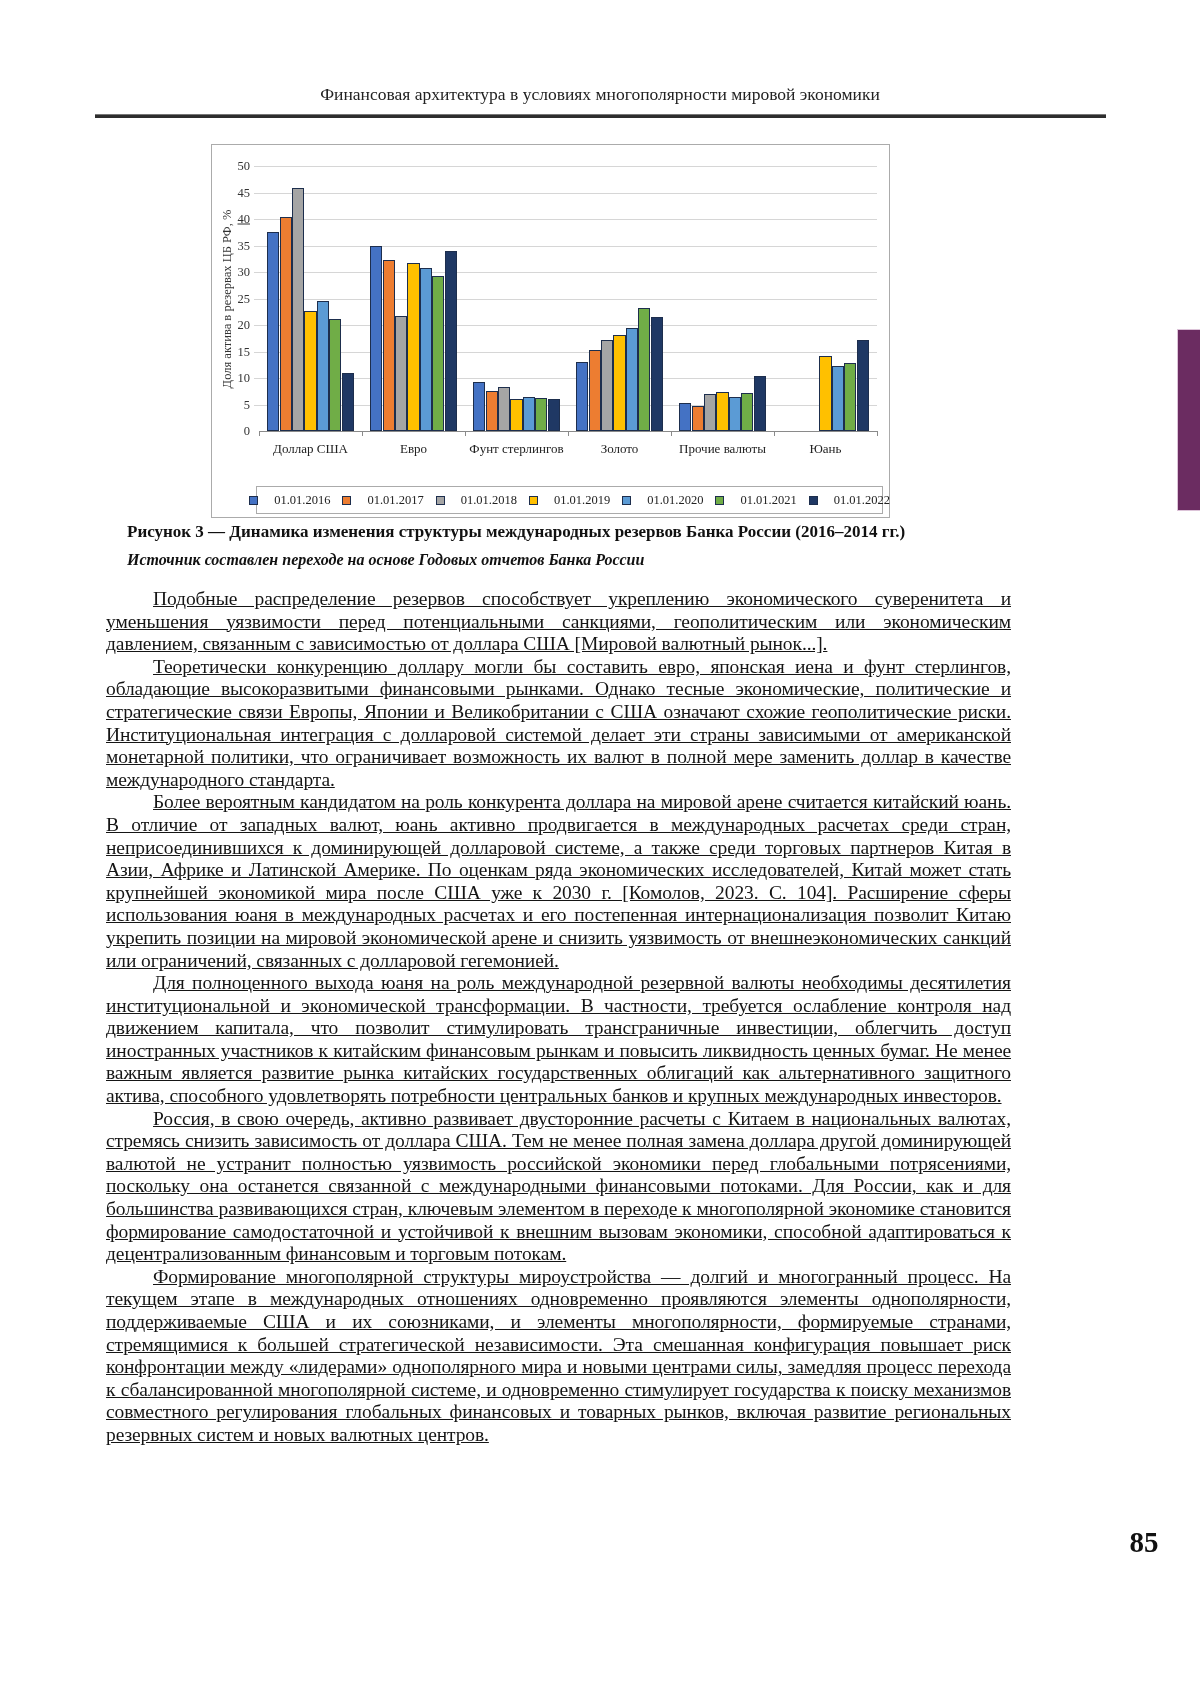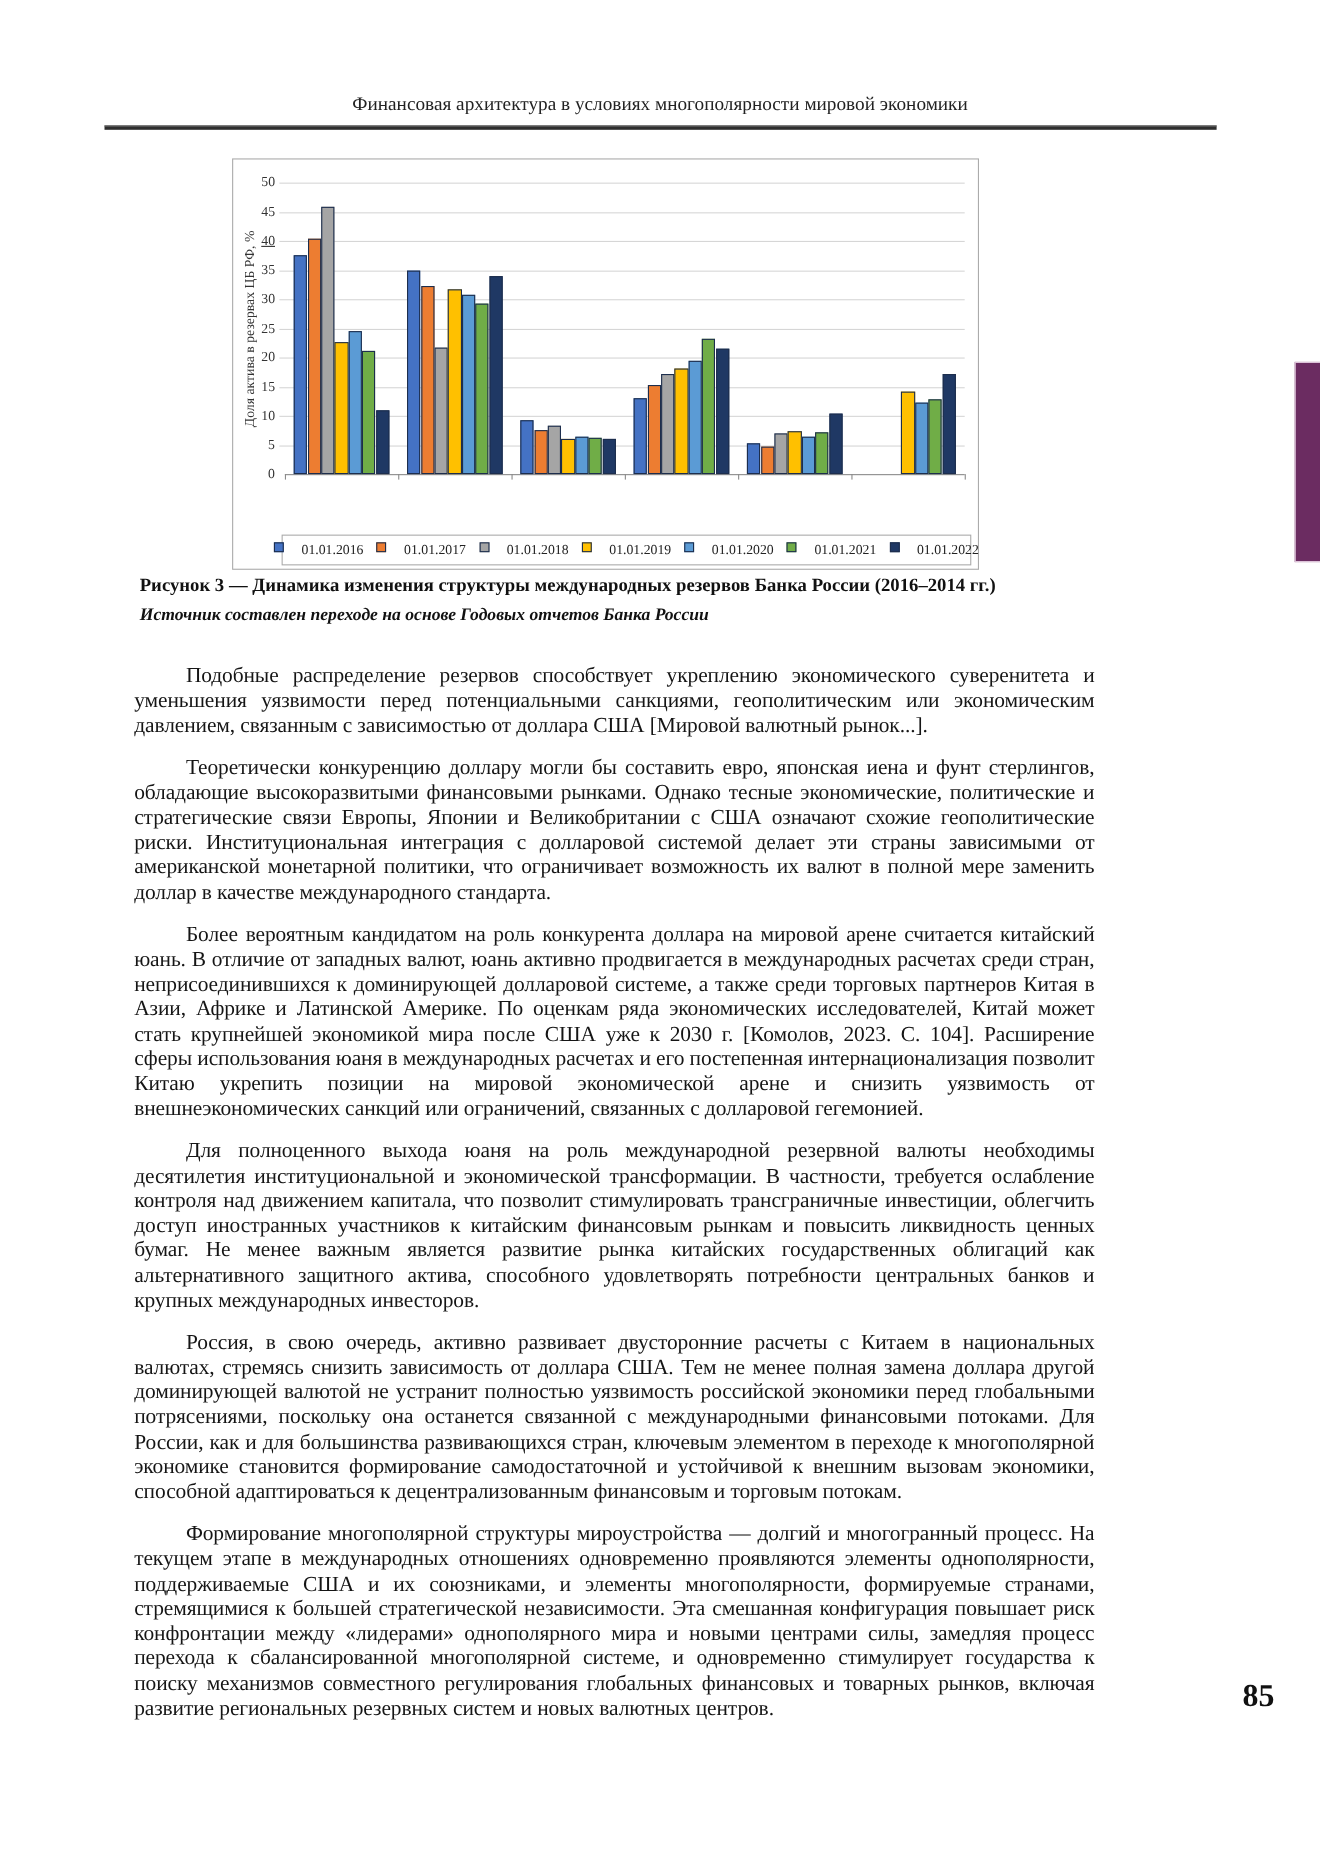--- a/index.html
+++ b/index.html
@@ -43,38 +43,38 @@
   }
   .cat-label{
     flex:1;text-align:center;font-size:13px;line-height:1.2;color:#222;
     padding:2px 2px 0 2px;
   }
   .chart-legend{
     position:absolute;left:44px;right:6px;top:341px;height:26px;
     border:1px solid #ababab;display:flex;align-items:center;
     justify-content:center;gap:12px;font-size:12.5px;color:#222;
   }
-  .legend-item{display:flex;gap:16px;white-space:nowrap;}
+  .legend-item{display:flex;align-items:center;gap:16px;white-space:nowrap;}
   .swatch{width:9px;height:9px;display:inline-block;box-sizing:border-box;border:1px solid #1d2e4d;}
   
   .fig-caption{
     position:absolute;left:127px;top:522px;width:960px;
     font-size:17px;font-weight:bold;color:#111;
   }
   .fig-source{
     position:absolute;left:127px;top:551px;width:960px;
     font-size:16px;font-weight:bold;font-style:italic;color:#111;
   }
   
   .body-text{
     position:absolute;left:106px;top:588px;width:905px;
     font-size:19.5px;line-height:22.6px;text-align:justify;
     letter-spacing:-0.1px;color:#151515;
   }
-  .body-text p{margin:16px;text-indent:47px;}
+  .body-text p{margin:0;text-indent:47px;text-decoration:underline;}
   
   .purple-tab{
     position:absolute;left:1177px;top:329px;width:23px;height:180px;
     background:#6B2C61;border:1px solid #dcc3d8;border-right:none;
   }
   .page-number{
     position:absolute;left:1112px;top:1526px;width:64px;text-align:center;
     font-size:29px;font-weight:bold;color:#111;
   }
 </style>
@@ -150,20 +150,28 @@
       <div class="bar" style="left: 379.1px; width: 12.4px; height: 123.49px; background: rgb(112, 173, 71);"></div>
       <div class="bar" style="left: 482.1px; width: 12.4px; height: 38.16px; background: rgb(112, 173, 71);"></div>
       <div class="bar" style="left: 585.1px; width: 12.4px; height: 67.84px; background: rgb(112, 173, 71);"></div>
       <div class="bar" style="left: 82.5px; width: 12.4px; height: 57.77px; background: rgb(31, 56, 100);"></div>
       <div class="bar" style="left: 185.5px; width: 12.4px; height: 179.67px; background: rgb(31, 56, 100);"></div>
       <div class="bar" style="left: 288.5px; width: 12.4px; height: 32.33px; background: rgb(31, 56, 100);"></div>
       <div class="bar" style="left: 391.5px; width: 12.4px; height: 113.95px; background: rgb(31, 56, 100);"></div>
       <div class="bar" style="left: 494.5px; width: 12.4px; height: 55.12px; background: rgb(31, 56, 100);"></div>
       <div class="bar" style="left: 597.5px; width: 12.4px; height: 90.63px; background: rgb(31, 56, 100);"></div>
     </div>
+  <div class="category-axis">
+      <div class="cat-label">Доллар США</div>
+      <div class="cat-label">Евро</div>
+      <div class="cat-label">Фунт стерлингов</div>
+      <div class="cat-label">Золото</div>
+      <div class="cat-label">Прочие валюты</div>
+      <div class="cat-label">Юань</div>
+    </div>
   <div class="chart-legend">
       <div class="legend-item">
         <span class="swatch" style="background: rgb(68, 114, 196);"></span>
         <span>01.01.2016</span>
       </div>
       <div class="legend-item">
         <span class="swatch" style="background: rgb(237, 125, 49);"></span>
         <span>01.01.2017</span>
       </div>
       <div class="legend-item">

